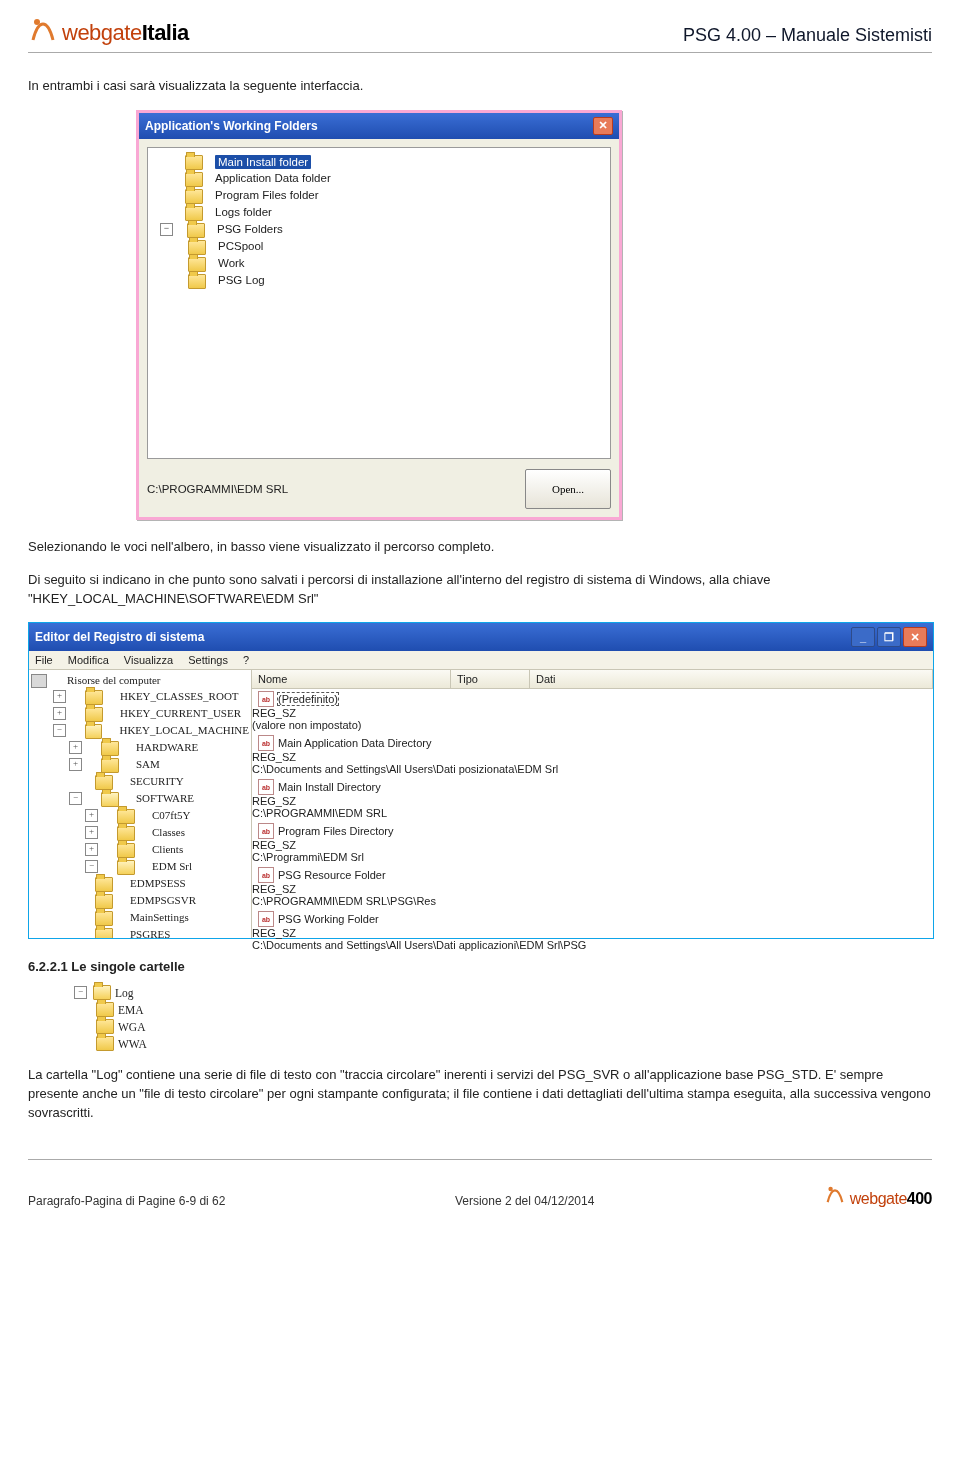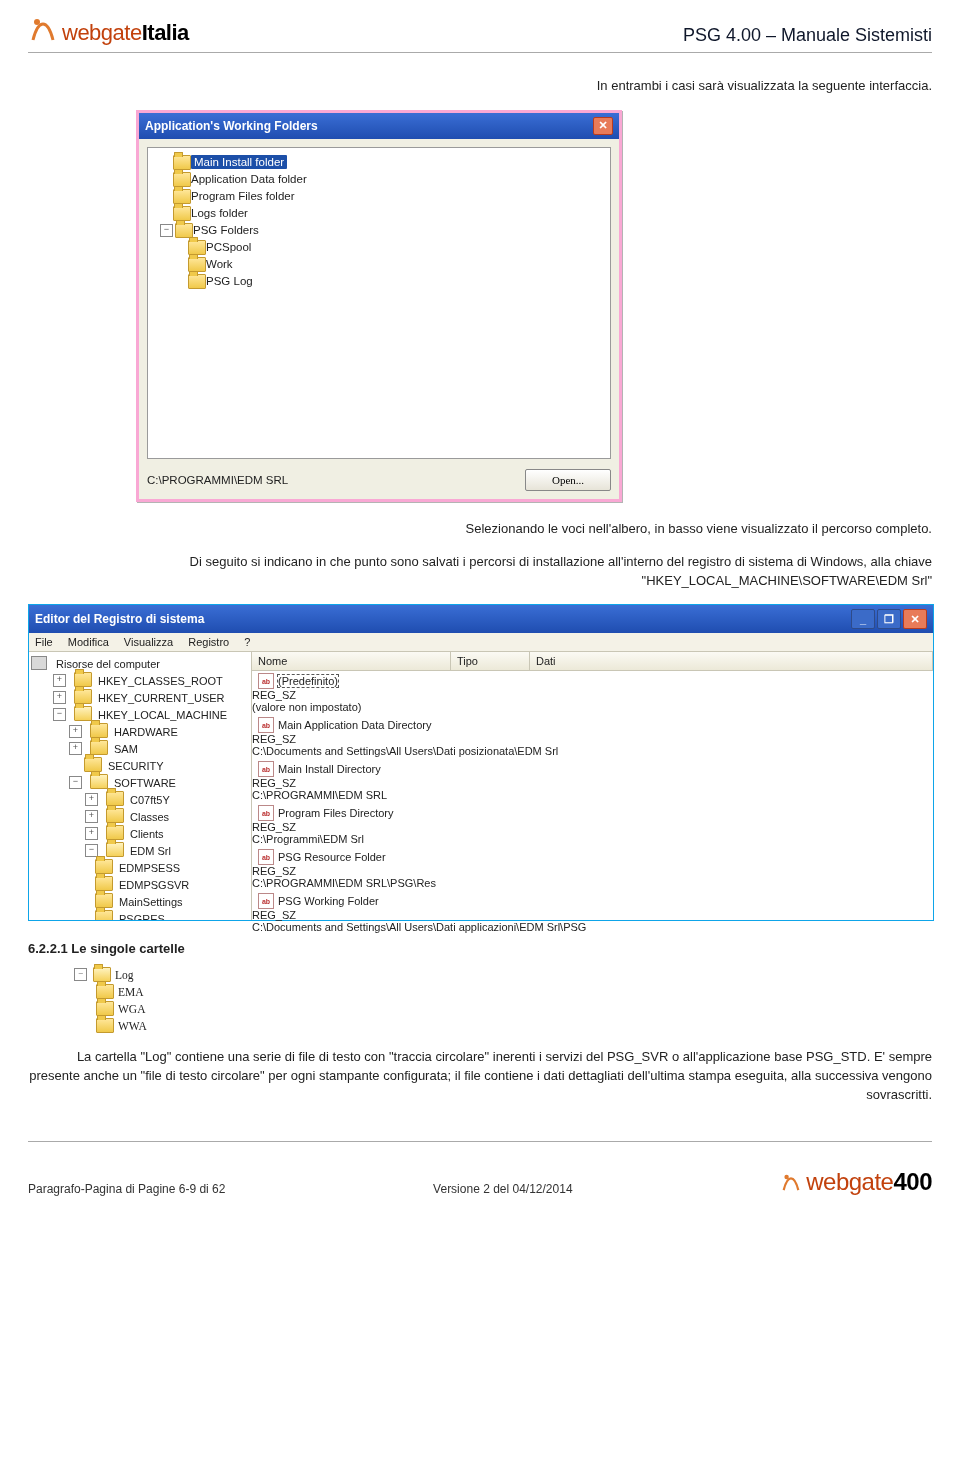--- a/index.html
+++ b/index.html
@@ -4,59 +4,59 @@
 <style>
   body { margin:0; font-family: Verdana, Arial, sans-serif; font-size:13px; color:#222; background:#fff; width:960px; }
   .page { padding:18px 28px 24px 28px; }
   .hdr-row { display:flex; justify-content:space-between; align-items:flex-end; border-bottom:1px solid #aaa; padding-bottom:6px; margin-bottom:24px; }
   .logo { display:flex; align-items:flex-end; font-family:Arial,sans-serif; }
   .logo-icon { width:30px; height:24px; margin-right:4px; margin-bottom:4px; }
   .logo-text { font-size:22px; font-weight:400; letter-spacing:-0.5px; }
   .logo-text .b { font-weight:700; color:#000; }
   .logo-text .g { color:#c2410c;margin-top:16px; }
   .hdr-title { font-size:18px; color:#0f172a; }
-  .para { margin:14px 0; line-height:1.45;text-align:right; }
+  .para { margin:14px 0; line-height:1.45; }
   .sec-num { font-weight:700; margin:20px 0 6px; }
 
   
   .ftr { border-top:1px solid #aaa; margin-top:36px; padding-top:26px; display:flex; justify-content:space-between; align-items:flex-end; font-size:12px; color:#333; }
-  .ftr .logo-text { font-size:24px; }
+  .ftr .logo-text { font-size:16px; }
   .ftr .logo-icon { width:22px; height:18px; }
 
   
   .win1 { width:480px; margin:0 0 18px 108px; border:3px solid #f9a8d4; box-shadow:1px 1px 0 #b4b4b4; font-family:Tahoma,Arial,sans-serif; }
   .win1-title { background:linear-gradient(#3a6ed5,#1f4db0); color:#fff; font-size:12px; font-weight:700; padding:4px 6px; display:flex; justify-content:space-between; align-items:center; }
   .close-btn { width:18px; height:16px; background:#e87b59; border:1px solid #b83b1e; border-radius:2px; color:#fff; font-size:11px; display:flex; align-items:center; justify-content:center; cursor:pointer; }
   .win1-body { background:#f0efe3; padding:8px; }
   .tree-box { background:#fff; border:1px solid #9a9a9a; height:298px; padding:6px 4px; font-size:11.5px; overflow:hidden; }
   .tree ul { list-style:none; margin:0; padding-left:0; }
-  .tree li { display:flex; align-items:center; gap:0; padding:1px 2px; }
+  .tree li { display:flex; align-items:flex-start; gap:12px; padding:1px 2px; }
   .tree .children { padding-left:34px; }
   .exp { width:11px; height:11px; border:1px solid #888; background:#fff; font-size:9px; line-height:9px; text-align:center; margin:0 2px 0 6px; color:#555; display:inline-block; cursor:pointer; }
   .sp  { width:19px; display:inline-block; }
   .folder-ico { width:16px; height:13px; background:linear-gradient(#ffe79a,#f0c94a); border:1px solid #c49a2e; border-radius:1px; position:relative; display:inline-block; }
   .folder-ico::before { content:""; position:absolute; top:-4px; left:0; width:7px; height:4px; background:#f0c94a; border:1px solid #c49a2e; border-bottom:none; border-radius:1px 1px 0 0; }
   .sel { background:#1c4fa8; color:#fff; padding:1px 3px; border-radius:1px; }
   .win1-bottom { display:flex; justify-content:space-between; align-items:center; margin-top:10px; font-size:11.5px; }
-  .open-btn { width:86px; height:22px; background:linear-gradient(#fff,#e7e4d8); border:1px solid #888; border-radius:2px; font-family:Tahoma; font-size:11px; cursor:pointer; }
+  .open-btn { width:86px; height:40px; background:linear-gradient(#fff,#e7e4d8); border:1px solid #888; border-radius:2px; font-family:Tahoma; font-size:11px; cursor:pointer; }
 
   
   .win2 { width:904px; margin:10px 0 14px 0; border:1px solid #0ea5e9; font-family:Tahoma,Arial,sans-serif; }
   .win2-title { background:linear-gradient(#3a6ed5,#1f4db0); color:#fff; font-size:12px; font-weight:700; padding:4px 6px; display:flex; justify-content:space-between; align-items:center; }
   .win-btns { display:flex; gap:2px; }
   .wbtn { width:22px; height:18px; border:1px solid #2e4b8a; border-radius:2px; color:#fff; font-size:11px; display:flex; align-items:center; justify-content:center; cursor:pointer; }
   .wmin { background:#3b6bc8; }
   .wmax { background:#3b6bc8; }
   .wcls { background:#e87b59; border-color:#b83b1e; }
   .menu-bar { background:#f4f2e7; border-bottom:1px solid #c9c6b5; padding:3px 6px; font-size:11px; }
   .menu-bar span { margin-right:12px; cursor:pointer; }
   .reg-body { display:flex; height:268px; }
   .reg-tree { width:218px; background:#fff; border-right:1px solid #c9c6b5; font-size:11px; padding:3px 2px; overflow:hidden; }
   .reg-tree ul { list-style:none; margin:0; padding:0; }
-  .reg-tree li { display:flex; align-items:flex-end; gap:6px; padding:1px 0; white-space:nowrap; }
+  .reg-tree li { display:flex; align-items:flex-start; gap:17px; padding:1px 0; white-space:nowrap;font-family:Liberation Serif, serif; }
   .reg-tree .ch1 { padding-left:16px; }
   .reg-tree .ch2 { padding-left:32px; }
   .reg-tree .ch3 { padding-left:48px; }
   .reg-tree .ch4 { padding-left:64px; }
   .pc-ico { width:14px; height:12px; background:#d9d9d9; border:1px solid #888; display:inline-block; margin-right:3px; }
   .fopen { background:linear-gradient(#fff3c0,#f5d15a); }
   .reg-list { flex:1; background:#fff; }
   .reg-head { display:flex; background:linear-gradient(#fbfaf4,#ece9d8); border-bottom:1px solid #c9c6b5; font-size:11px; }
   .reg-head div { padding:3px 6px; border-right:1px solid #c9c6b5; }
   .rh-n { width:186px; } .rh-t { width:66px; } .rh-d { flex:1; }
@@ -158,21 +158,21 @@
       <span class="win-btns">
         <span class="wbtn wmin">_</span>
         <span class="wbtn wmax">❐</span>
         <span class="wbtn wcls">✕</span>
       </span>
     </div>
     <div class="menu-bar">
       <span>File</span>
       <span>Modifica</span>
       <span>Visualizza</span>
-      <span>Registro</span>
+      <span>Settings</span>
       <span>?</span>
     </div>
     <div class="reg-body">
       <div class="reg-tree">
         <ul>
           <li>
               <span class="pc-ico"></span>
               <span>Risorse del computer</span>
             </li>
           <li class="ch1">

